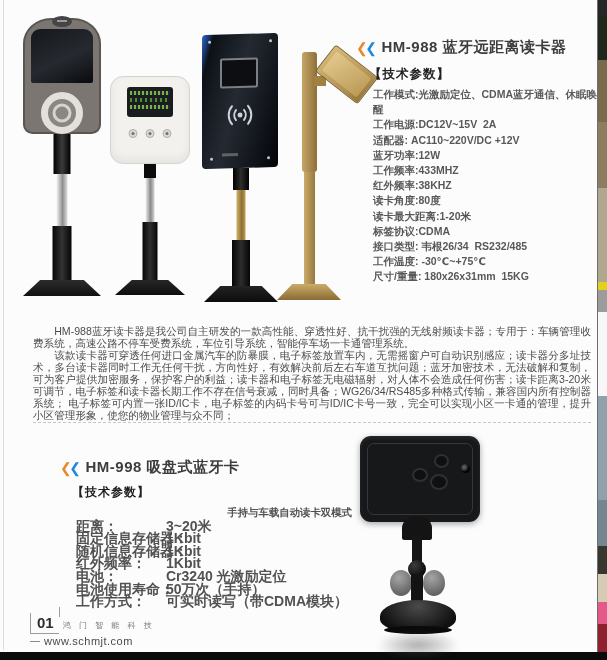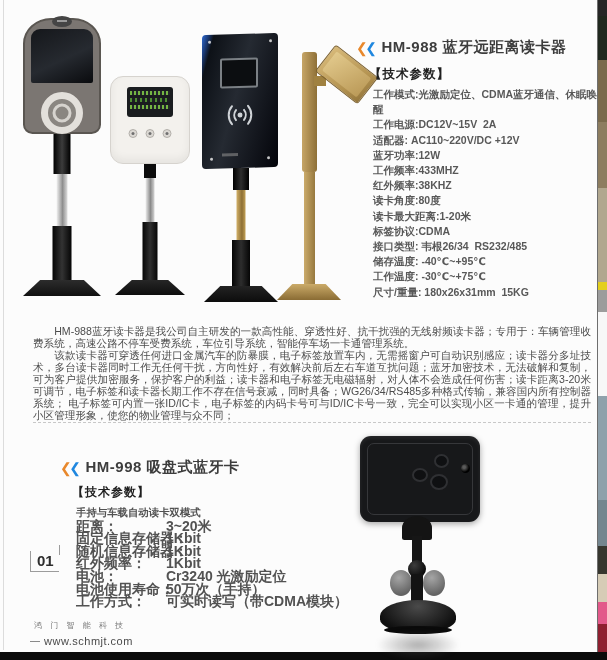--- a/index.html
+++ b/index.html
@@ -125,27 +125,27 @@
   .hm988-specs li { font-size:10.5px; font-weight:bold; color:#585858; line-height:15.2px; white-space:pre-wrap; }
 
   .desc { position:absolute; left:33px; top:325px; width:558px; font-size:10.6px; color:#4c4c4c;
     line-height:12px; text-align:justify; }
   .desc p { text-indent:2em; }
 
   .separator { position:absolute; left:33px; top:422px; width:558px; border-top:1px dashed #c8c8c8; }
 
   .hm998-col { position:absolute; left:60px; top:458px; width:292px; }
   .hm998-col .params-heading { margin-top:7px; padding-left:12px; font-size:12px; }
-  .mode-line { margin-top:6px; padding-left:16px; font-size:10.4px; font-weight:bold; color:#525252; line-height:12.6px; }
+  .mode-line { margin-top:6px; padding-left:16px; font-size:10.4px; font-weight:bold; color:#525252; line-height:12.6px;text-align:right; }
   .hm998-specs { padding-left:16px; }
   .spec-row { display:flex; font-size:14px; font-weight:bold; color:#525252; line-height:12.6px; }
   .spec-row .lbl { width:90px; flex:none; white-space:pre; }
 
   .footer { position:absolute; left:30px; bottom:13px; }
-  .footer-top { display:flex; align-items:flex-start;flex-direction:column; }
+  .footer-top { display:flex; align-items:flex-end; }
   .pn { position:relative; display:inline-block; font-size:15px; font-weight:bold; color:#2e2e2e;
     padding:1px 5px 2px 6px; border-left:1px solid #9c9c9c; border-bottom:1px solid #9c9c9c; }
   .pn::after { content:''; position:absolute; right:-1px; top:-6px; width:1px; height:10px; background:#9c9c9c; }
   .company { font-size:8px; color:#7a7a7a; letter-spacing:3px; margin-left:4px; padding-bottom:3px;margin-top:48px; }
   .url-row { display:flex; align-items:center; margin-top:1px; }
   .url-dash { width:10px; height:1px; background:#8a8a8a; margin-right:4px; }
   .url { font-size:11px; color:#4a4a4a; letter-spacing:.5px; }
 </style>
 </head>
 <body>
@@ -233,21 +233,20 @@
     <li>工作模式:光激励定位、CDMA蓝牙通信、休眠唤醒</li>
         <li>工作电源:DC12V~15V  2A</li>
         <li>适配器: AC110~220V/DC +12V</li>
         <li>蓝牙功率:12W</li>
         <li>工作频率:433MHZ</li>
         <li>红外频率:38KHZ</li>
         <li>读卡角度:80度</li>
         <li>读卡最大距离:1-20米</li>
         <li>标签协议:CDMA</li>
         <li>接口类型: 韦根26/34  RS232/485</li>
-        <li>储存温度: -40℃~+95℃</li>
         <li>工作温度: -30℃~+75℃</li>
         <li>尺寸/重量: 180x26x31mm  15KG</li>
       </ul>
   </div>
 
   <div class="desc">
     <p>HM-988蓝牙读卡器是我公司自主研发的一款高性能、穿透性好、抗干扰强的无线射频读卡器；专用于：车辆管理收费系统，高速公路不停车受费系统，车位引导系统，智能停车场一卡通管理系统。</p>
     <p>该款读卡器可穿透任何进口金属汽车的防暴膜，电子标签放置车内，无需摇窗户可自动识别感应；读卡器分多址技术，多台读卡器同时工作无任何干扰，方向性好，有效解决前后左右车道互扰问题；蓝牙加密技术，无法破解和复制，可为客户提供加密服务，保护客户的利益；读卡器和电子标签无电磁辐射，对人体不会造成任何伤害；读卡距离3-20米可调节，电子标签和读卡器长期工作不存在信号衰减，同时具备；WG26/34/RS485多种格式传输，兼容国内所有控制器系统； 电子标签可内置一张ID/IC卡，电子标签的内码卡号可与ID/IC卡号一致，完全可以实现小区一卡通的管理，提升小区管理形象，使您的物业管理与众不同；</p>
   </div>
 

